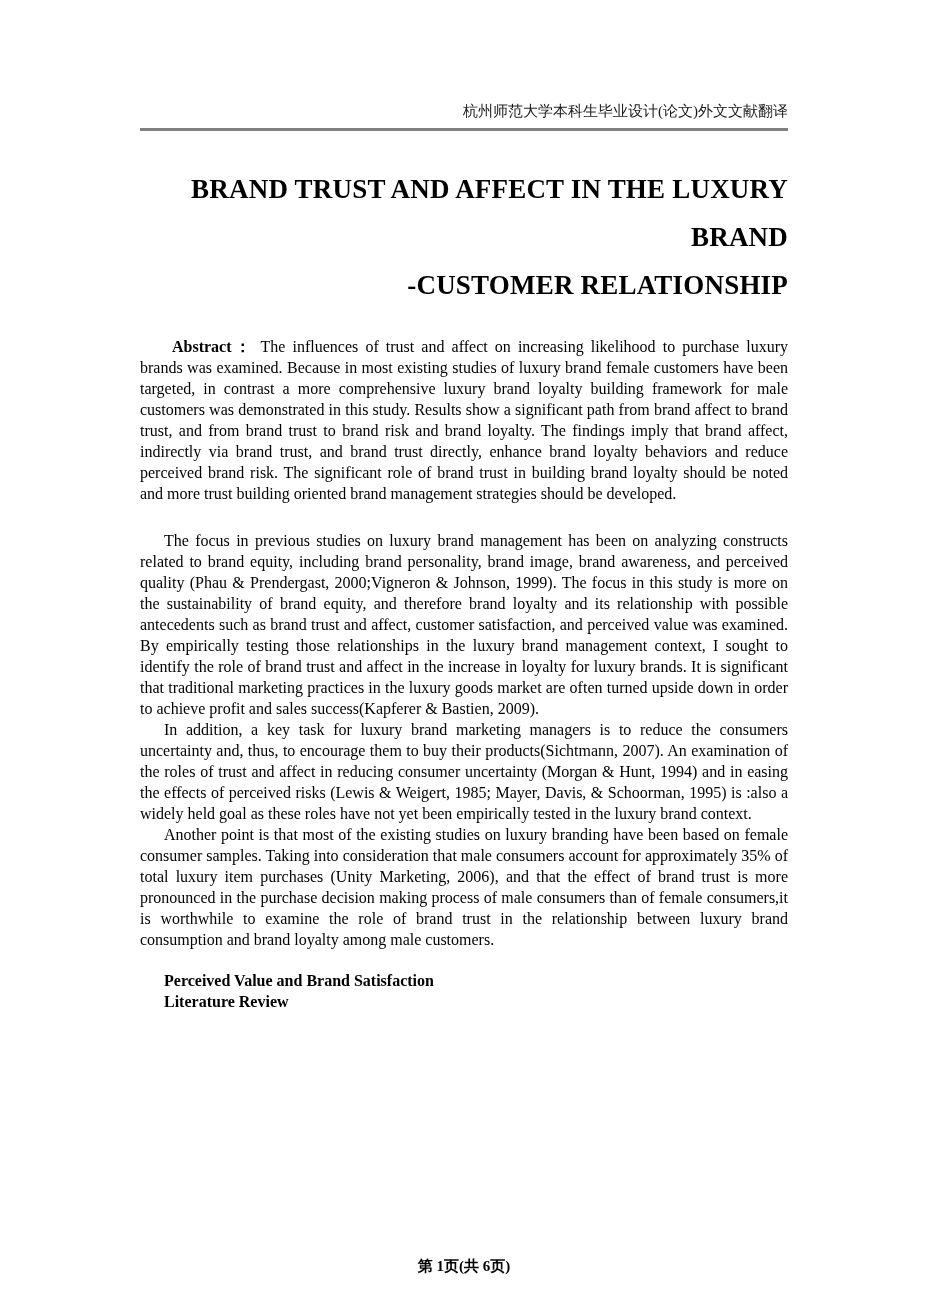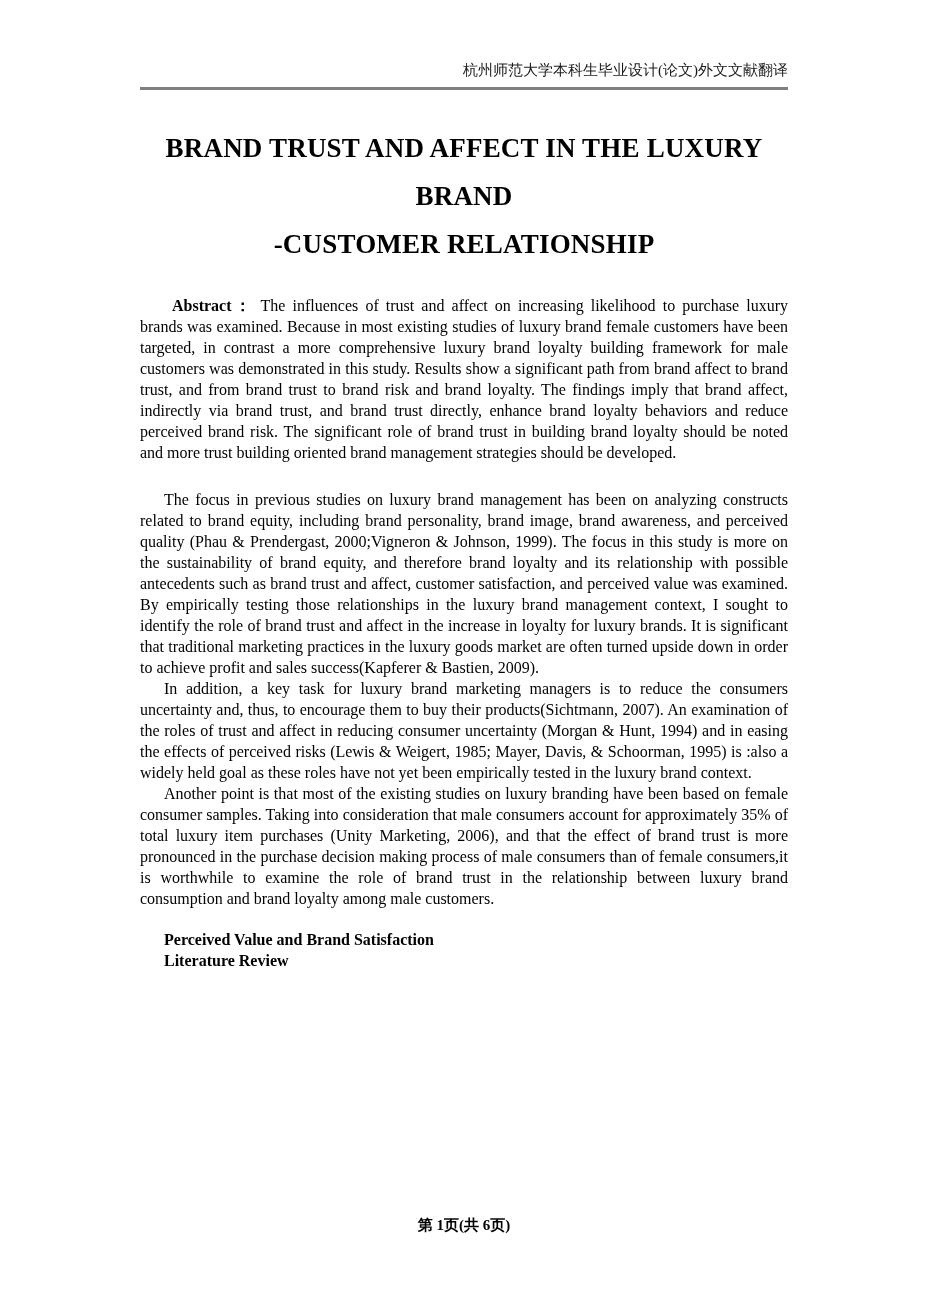--- a/index.html
+++ b/index.html
@@ -8,20 +8,21 @@
     background: #ffffff;
   }
   .page {
     position: relative;
     width: 926px;
     height: 1263px;
     background: #ffffff;
     color: #000000;
     font-family: "Liberation Serif", serif;
     overflow: hidden;
+    margin-top: 41px;
   }
   .content {
     padding: 0 138px 0 140px; 
   }
   .header-text {
     padding-top: 60px;
     font-size: 15px;
     line-height: 20px;
     text-align: right;
     color: #1a1a1a;
@@ -31,21 +32,21 @@
     margin-top: 7px;
     height: 3px;
     background: #808080;
     border: none;
   }
   .doc-title {
     margin-top: 34px;
     font-size: 27px;
     font-weight: bold;
     line-height: 48px;
-    text-align: center;
+    text-align: right;
     letter-spacing: 0.2px;
   }
   .authors {
     margin-top: 15px;
     font-size: 17px;
     font-style: italic;
     line-height: 24.5px;
     text-align: center;
   }
   .body-text {

